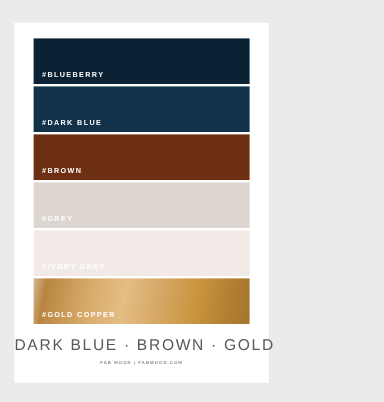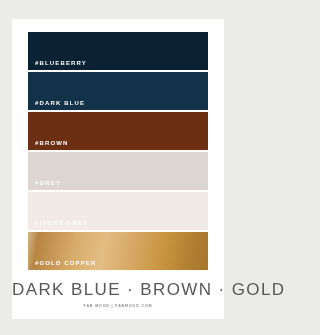--- a/index.html
+++ b/index.html
@@ -72,21 +72,21 @@
   #caption-block {
     position: absolute;
     left: 0;
     top: 262px;
     width: 212px;
     text-align: center;
   }
 
   #caption-title {
     font-family: "Liberation Sans", sans-serif;
-    font-size: 17px;
+    font-size: 13px;
     letter-spacing: 1.4px;
     color: #58585a;
     line-height: 1;
     white-space: nowrap;
   }
 
   #caption-credit {
     margin-top: 7px;
     font-family: "Liberation Sans", sans-serif;
     font-size: 3.6px;

